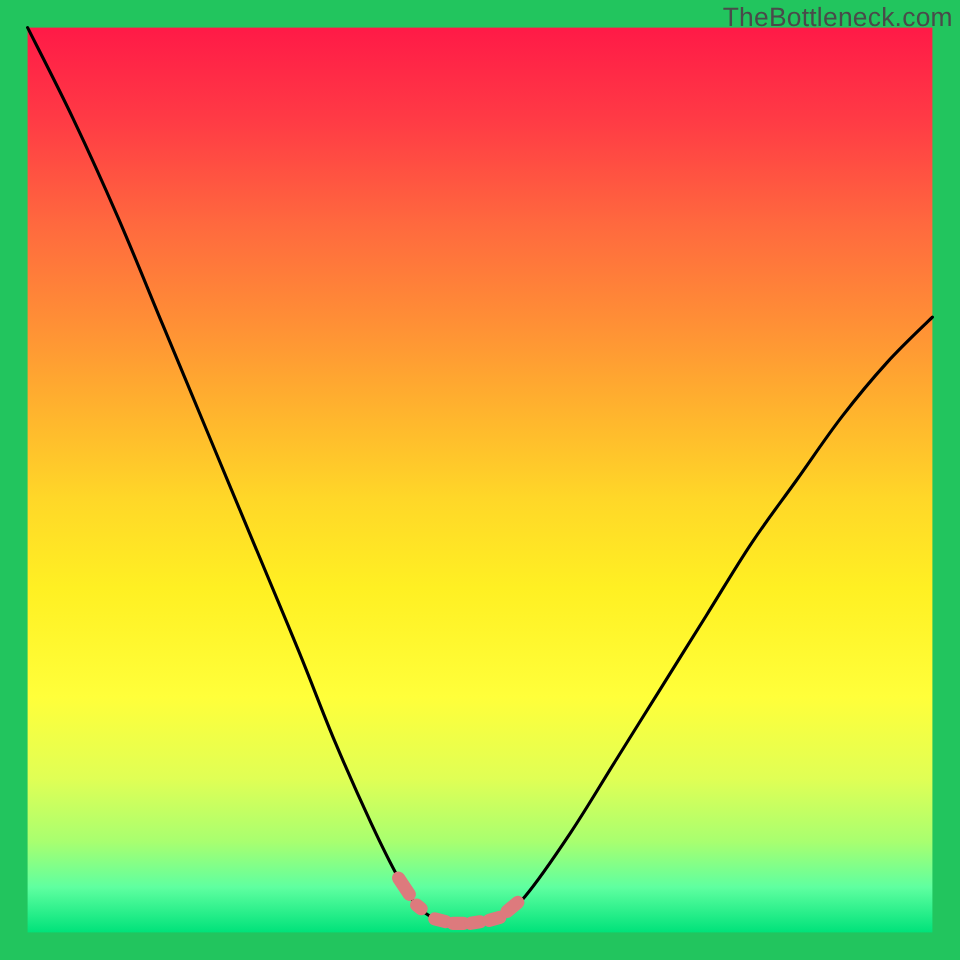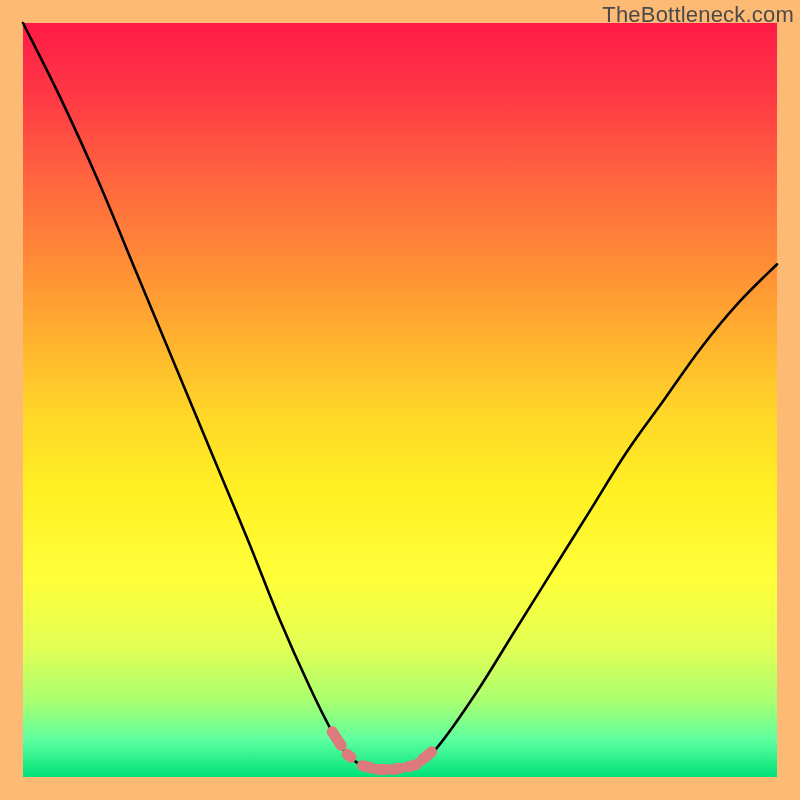--- a/index.html
+++ b/index.html
@@ -10,21 +10,21 @@
     overflow: hidden;
     background: #000;
     font-family: Arial, Helvetica, sans-serif;
   }
   .frame {
     position: absolute;
     left: 0;
     top: 0;
     width: 800px;
     height: 800px;
-    background: #fdba74;
+    background: #22c55e;
   }
   .plot {
     position: absolute;
     left: 23px;
     top: 23px;
     width: 754px;
     height: 754px;
     
     background: linear-gradient(to bottom,
       #ff1a47 0%,

